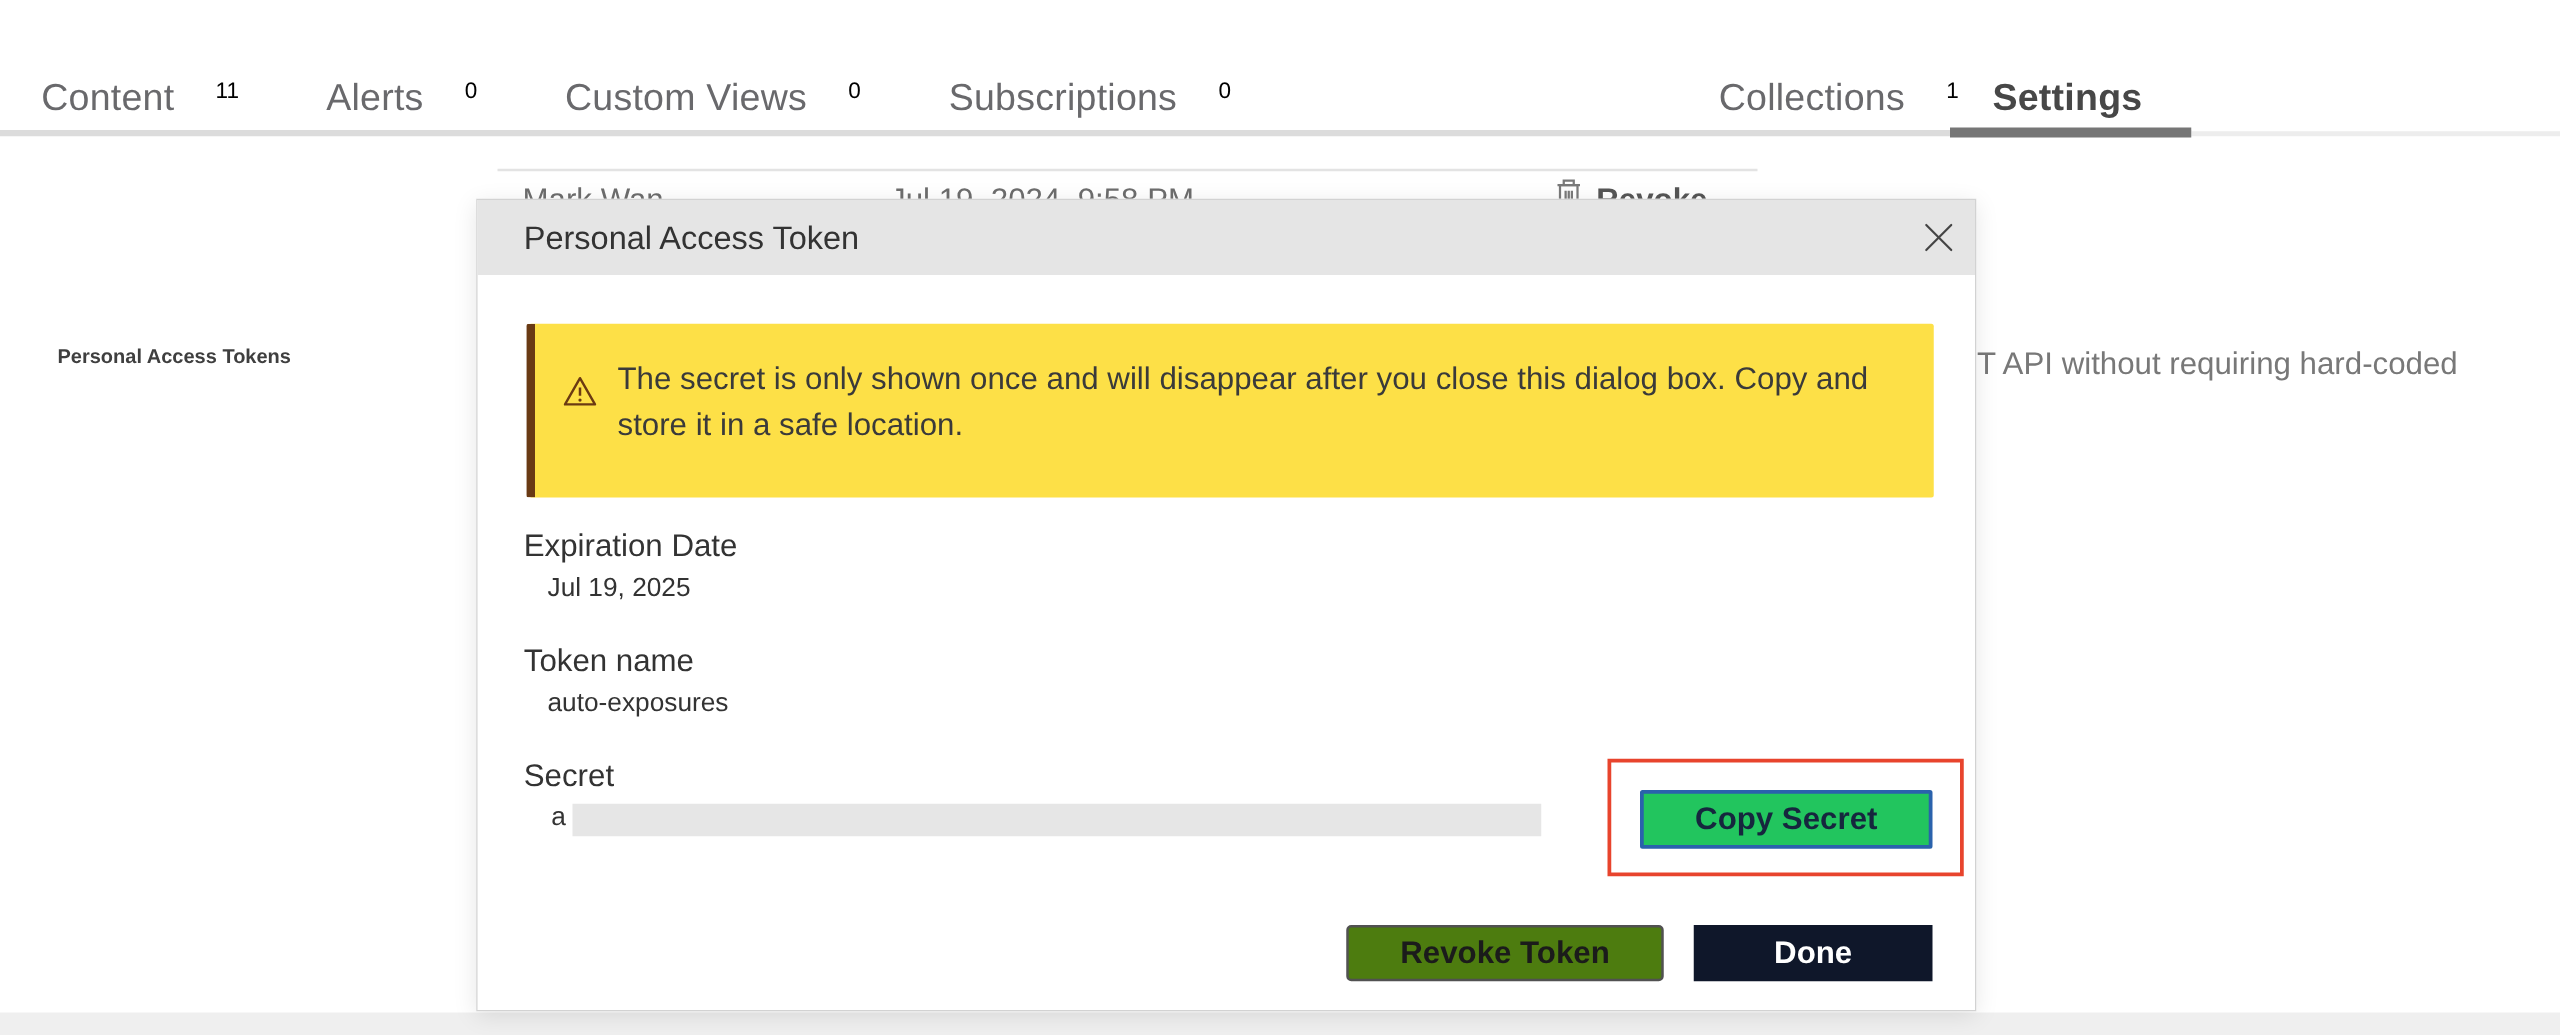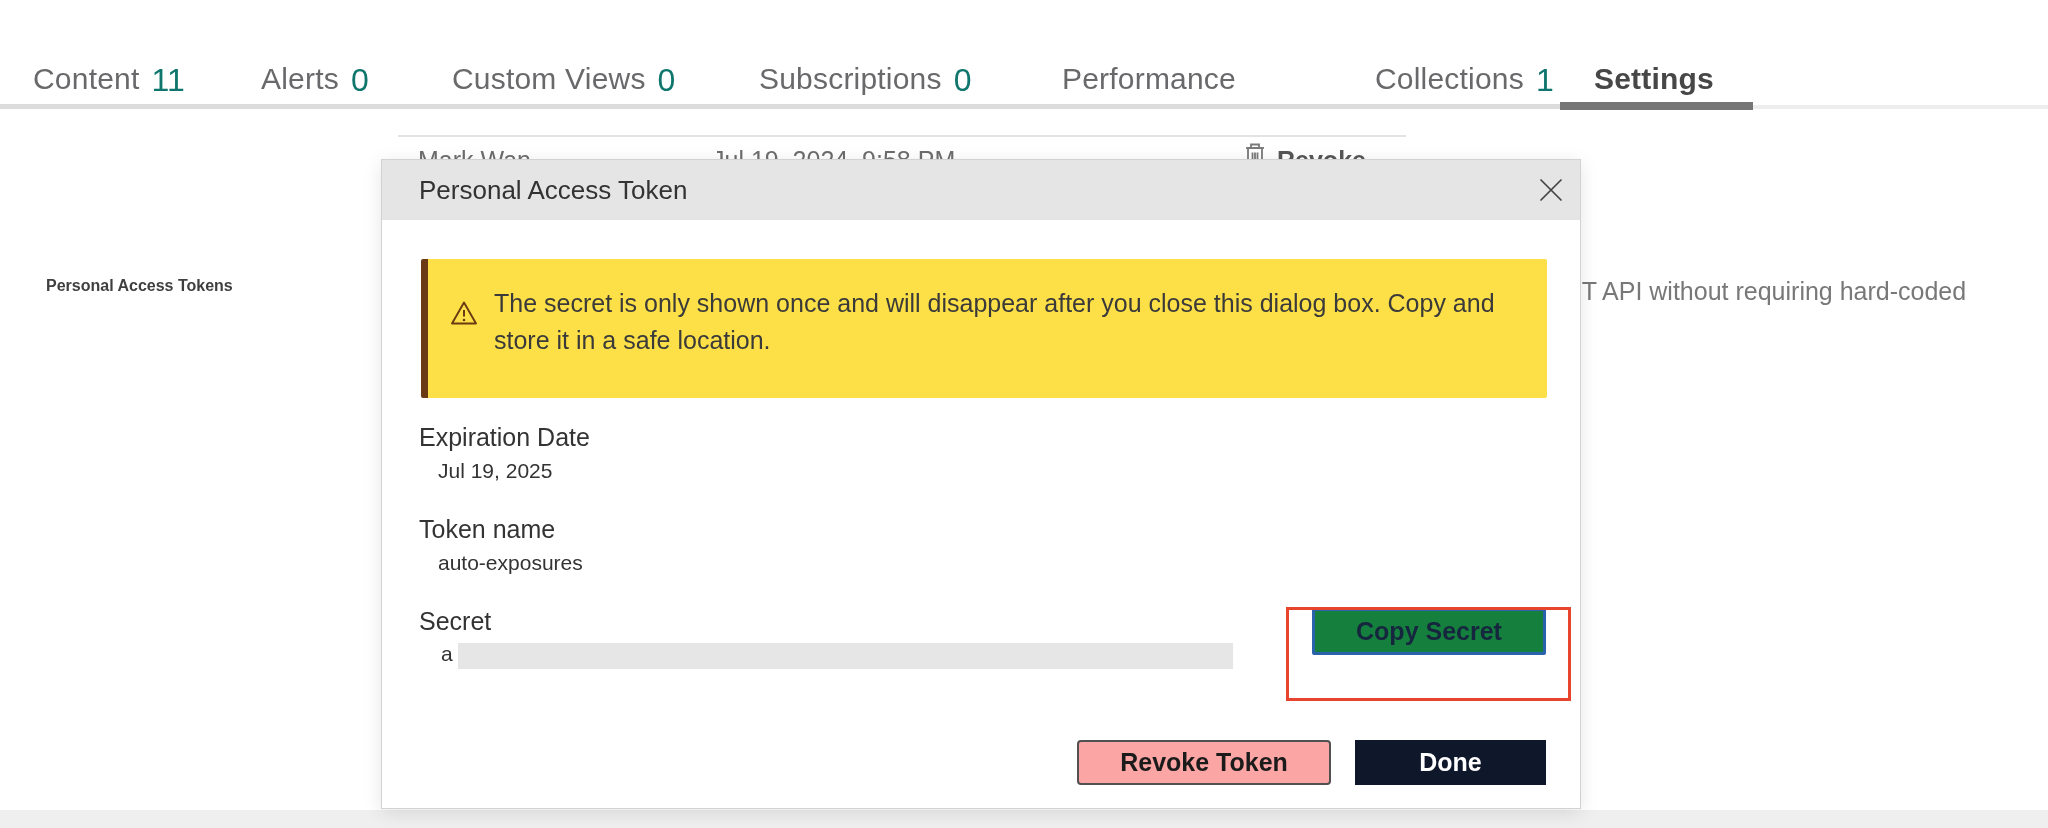--- a/index.html
+++ b/index.html
@@ -3,21 +3,21 @@
 <meta charset="utf-8">
 <style>
   html,body{margin:0;padding:0;background:#ffffff;}
   .screen{
     position:relative;width:2048px;height:828px;overflow:hidden;background:#ffffff;
     font-family:"Liberation Sans","DejaVu Sans",sans-serif;color:#333;
   }
   
   .tab{position:absolute;top:62px;height:40px;display:flex;align-items:flex-start;cursor:pointer;}
   .tab .label{font-size:30px;color:#69696c;letter-spacing:0.2px;}
-  .tab .count{font-size:32px;color:#0f766e;margin-left:12px;}
+  .tab .count{font-size:18px;color:#000000;margin-left:33px;}
   .tab.active .label{font-weight:bold;color:#474747;}
   .tab-0{left:33px}.tab-1{left:261px}.tab-2{left:452px}.tab-3{left:759px}
   .tab-4{left:1062px}.tab-5{left:1375px}.tab-6{left:1594px}
   .tabs-rule{position:absolute;top:104px;left:0;width:1753px;height:5px;background:#dcdcdc;}
   .tabs-rule-light{position:absolute;top:105px;left:1753px;width:295px;height:4px;background:#ededed;}
   .tab-indicator{position:absolute;top:102px;left:1560px;width:193px;height:8px;background:#767676;}
   
   .bg-divider{position:absolute;top:135px;left:398px;width:1008px;height:2px;background:#e3e3e3;}
   .bg-text{position:absolute;top:146px;font-size:25px;color:#6d6d6d;white-space:nowrap;}
   .bg-user{left:418px;}
@@ -38,25 +38,25 @@
   .warning-icon{position:absolute;left:22px;top:41px;width:28px;height:26px;}
   .warning-text{position:absolute;left:66px;top:26px;width:1015px;font-size:25px;line-height:37px;color:#3a3a3a;}
   .f-label{position:absolute;left:37px;font-size:25px;color:#333;white-space:nowrap;}
   .f-value{position:absolute;left:56px;font-size:21px;color:#333;white-space:nowrap;}
   .lbl-exp{top:263px}.val-exp{top:299px}
   .lbl-token{top:355px}.val-token{top:391px}
   .lbl-secret{top:447px}.val-secret{top:482px;left:59px;}
   .secret-bar{position:absolute;left:76px;top:483px;width:775px;height:26px;background:#e6e6e6;}
   .btn{display:flex;align-items:center;justify-content:center;box-sizing:border-box;cursor:pointer;
     font-family:"Liberation Sans","DejaVu Sans",sans-serif;font-weight:bold;font-size:25px;}
-  .copy-btn{position:absolute;left:930px;top:448px;width:234px;height:47px;background:#15803d;
+  .copy-btn{position:absolute;left:930px;top:472px;width:234px;height:47px;background:#22c55e;
     border:3px solid #2a62ac;border-radius:2px;color:#16263e;}
   .annotation{position:absolute;left:904px;top:447px;width:285px;height:94px;border:3px solid #e8442d;
     box-sizing:border-box;pointer-events:none;}
-  .revoke-btn{position:absolute;left:695px;top:580px;width:254px;height:45px;background:#fca5a5;
+  .revoke-btn{position:absolute;left:695px;top:580px;width:254px;height:45px;background:#4d7c0f;
     border:2px solid #515151;border-radius:4px;color:#1b1b1b;}
   .done-btn{position:absolute;left:973px;top:580px;width:191px;height:45px;background:#0f172a;
     border:none;border-radius:0;color:#ffffff;}
   svg{display:block;}
 </style>
 </head>
 <body>
 
 <div class="screen">
 
@@ -68,23 +68,20 @@
     <span class="label">Alerts</span>
     <span class="count">0</span>
   </div>
   <div class="tab tab-2">
     <span class="label">Custom Views</span>
     <span class="count">0</span>
   </div>
   <div class="tab tab-3">
     <span class="label">Subscriptions</span>
     <span class="count">0</span>
-  </div>
-  <div class="tab tab-4">
-    <span class="label">Performance</span>
   </div>
   <div class="tab tab-5">
     <span class="label">Collections</span>
     <span class="count">1</span>
   </div>
   <div class="tab tab-6 active">
     <span class="label">Settings</span>
   </div>
   <div class="tabs-rule"></div>
   <div class="tabs-rule-light"></div>

